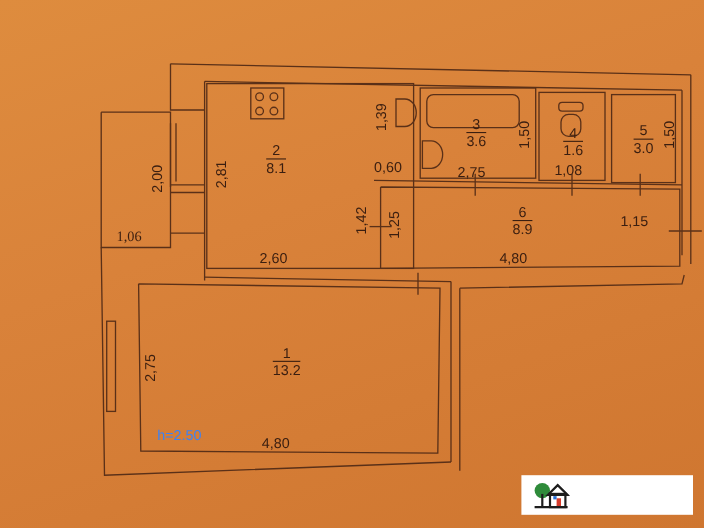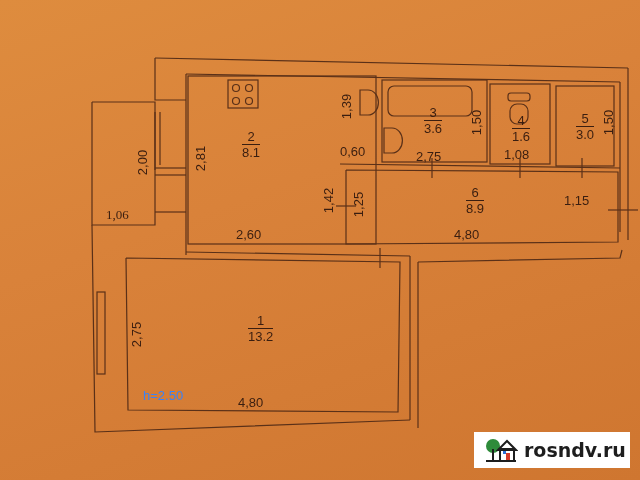--- a/index.html
+++ b/index.html
@@ -127,14 +127,13 @@
 <div class="badge">
   <svg width="34" height="26" viewBox="0 0 34 26">
     <circle cx="9" cy="9" r="7" fill="#2e8b3a"></circle>
     <rect x="8" y="12" width="2" height="12" fill="#1d1d1d"></rect>
     <polygon points="14,13 23,4 32,13" fill="none" stroke="#1d1d1d" stroke-width="2"></polygon>
     <rect x="16" y="12" width="14" height="12" fill="none" stroke="#1d1d1d" stroke-width="2"></rect>
     <rect x="22" y="16" width="4" height="8" fill="#d63a2a"></rect>
     <rect x="19" y="14" width="3" height="3" fill="#2a6fd6"></rect>
     <line x1="2" y1="24" x2="32" y2="24" stroke="#1d1d1d" stroke-width="2"></line>
   </svg>
-  <span class="txt">rosndv.ru</span>
 </div>
 
 </body></html>

